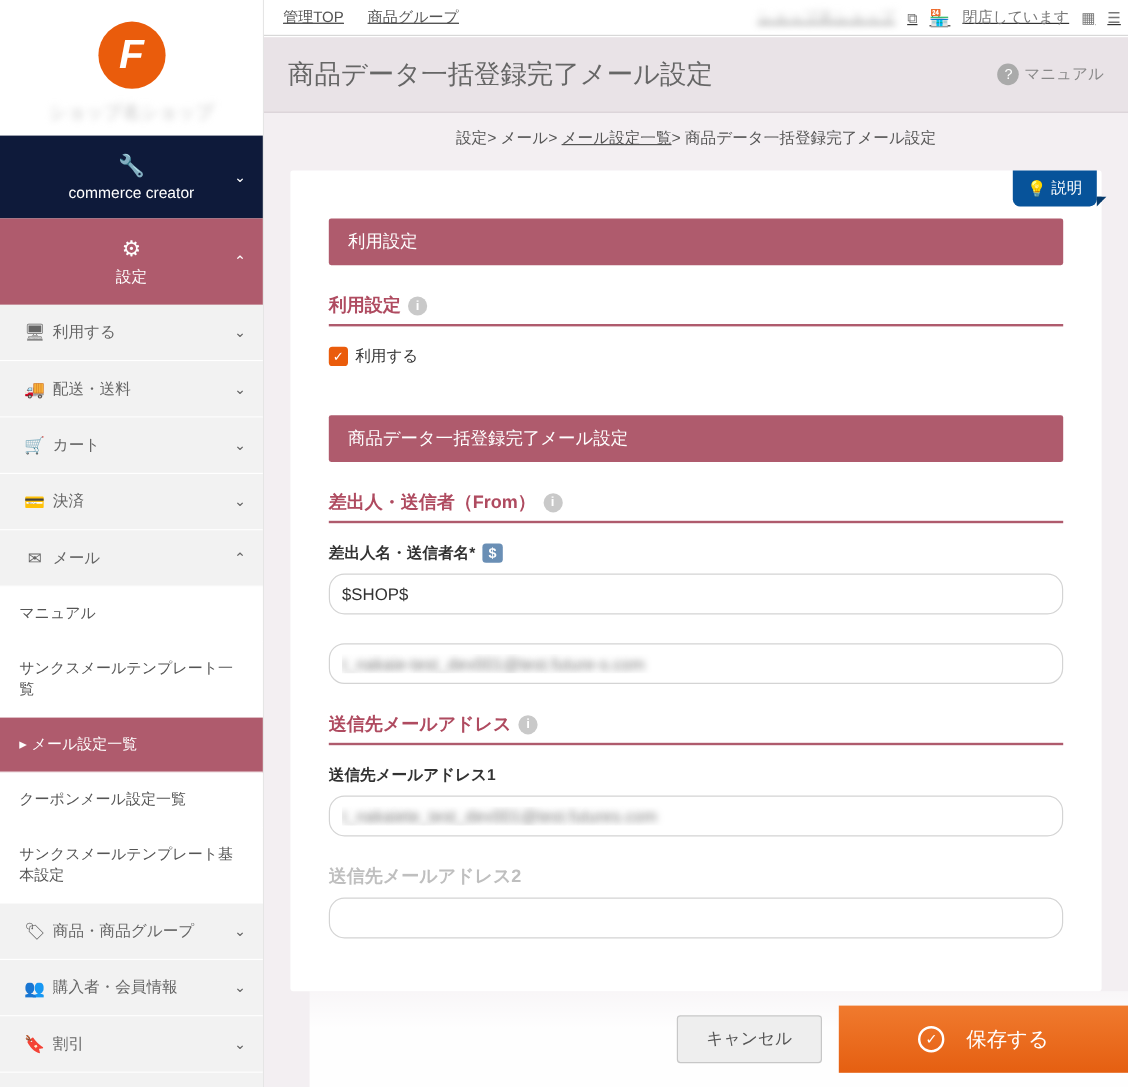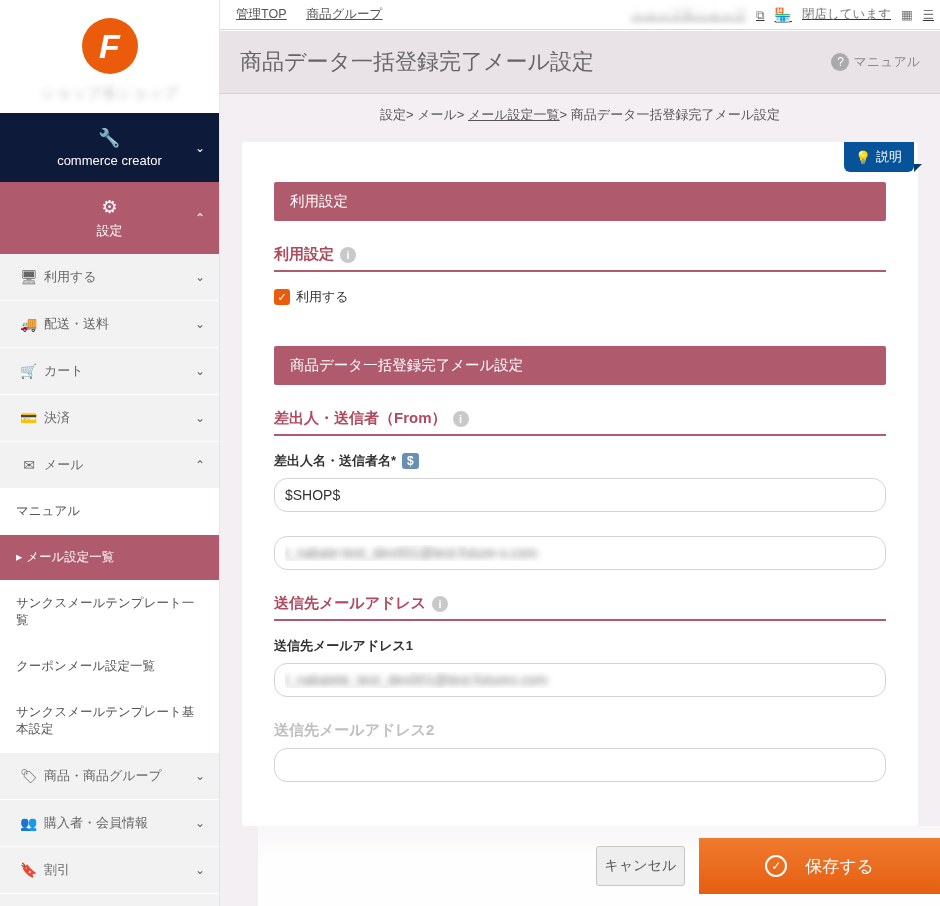--- a/index.html
+++ b/index.html
@@ -53,21 +53,21 @@
 
 .checkbox-row{display:flex;align-items:center;gap:6px;margin-bottom:40px;}
 .cb{width:16px;height:16px;background:#ea5c0c;border-radius:3px;display:inline-flex;align-items:center;justify-content:center;color:#fff;font-size:11px;}
 
 .field-label{font-size:13px;font-weight:bold;color:#333;margin-bottom:8px;display:flex;align-items:center;gap:6px;}
 .dollar-badge{background:#6a8fb5;color:#fff;padding:1px 5px;border-radius:3px;font-size:12px;font-weight:bold;}
 .text-input{width:100%;padding:8px 10px;border:1px solid #d4d4d4;border-radius:13px;font-size:14px;color:#333;margin-bottom:24px;}
 .text-input.blur{color:transparent;text-shadow:0 0 6px rgba(0,0,0,.55);}
 
 .footer-bar{position:absolute;left:258px;right:0;bottom:0;height:80px;background:linear-gradient(rgba(255,255,255,.45),rgba(255,255,255,.95) 40%);display:flex;align-items:center;justify-content:flex-end;padding:0 0 0 20px;gap:14px;}
-.btn-cancel{padding:10px 8px;border:1px solid #c7c7c7;background:#eee;border-radius:3px;color:#555;font-size:14px;cursor:pointer;}
+.btn-cancel{padding:10px 24px;border:1px solid #c7c7c7;background:#eee;border-radius:3px;color:#555;font-size:14px;cursor:pointer;}
 .btn-save{padding:0 66px;height:56px;background:#e96b1f;background:linear-gradient(#f07a2e,#e55f11);color:#fff;font-size:17px;display:flex;align-items:center;gap:18px;cursor:pointer;}
 .check-circle{width:22px;height:22px;border-radius:50%;border:2px solid #fff;display:inline-flex;align-items:center;justify-content:center;font-size:12px;}
 .faded-label{color:#bfbfbf;font-size:15px;font-weight:bold;margin-bottom:8px;}
 </style>
 </head>
 <body>
 
 <div class="sidebar">
   <div class="logo-wrap">
     <div class="logo-circle">
@@ -108,22 +108,22 @@
     <span>決済</span>
     <span class="nav-chevron">⌄</span>
   </div>
   <div class="nav-item collapsed">
     <span class="icon">✉</span>
     <span>メール</span>
     <span class="nav-chevron">⌃</span>
   </div>
 
   <div class="nav-sub">マニュアル</div>
+  <div class="nav-sub">サンクスメールテンプレート一覧</div>
   <div class="nav-sub active"><span class="arrow">▸</span><span>メール設定一覧</span></div>
-  <div class="nav-sub">サンクスメールテンプレート一覧</div>
   <div class="nav-sub">クーポンメール設定一覧</div>
   <div class="nav-sub">サンクスメールテンプレート基本設定</div>
 
   <div class="nav-item collapsed">
     <span class="icon">🏷</span>
     <span>商品・商品グループ</span>
     <span class="nav-chevron">⌄</span>
   </div>
   <div class="nav-item collapsed">
     <span class="icon">👥</span>

